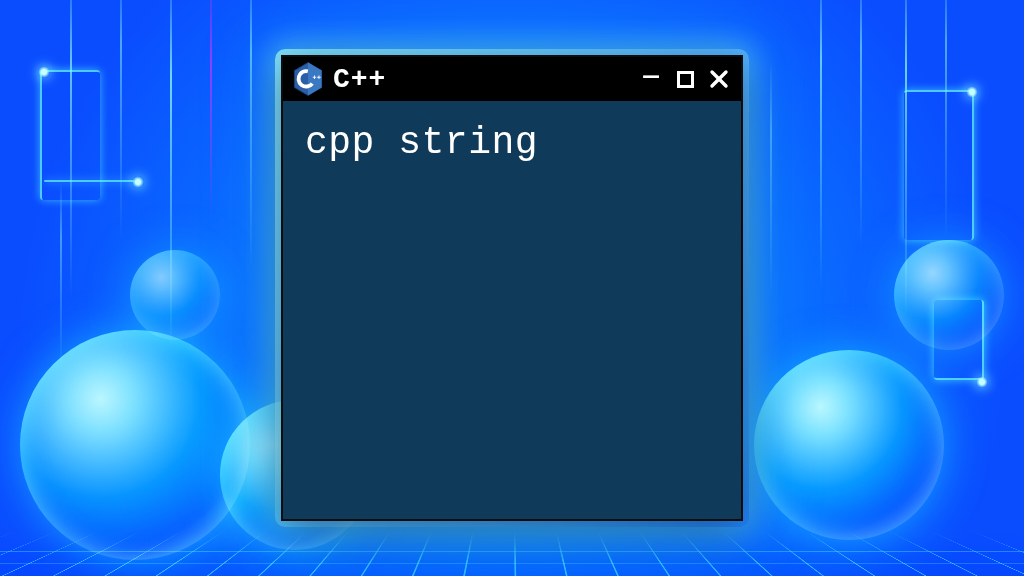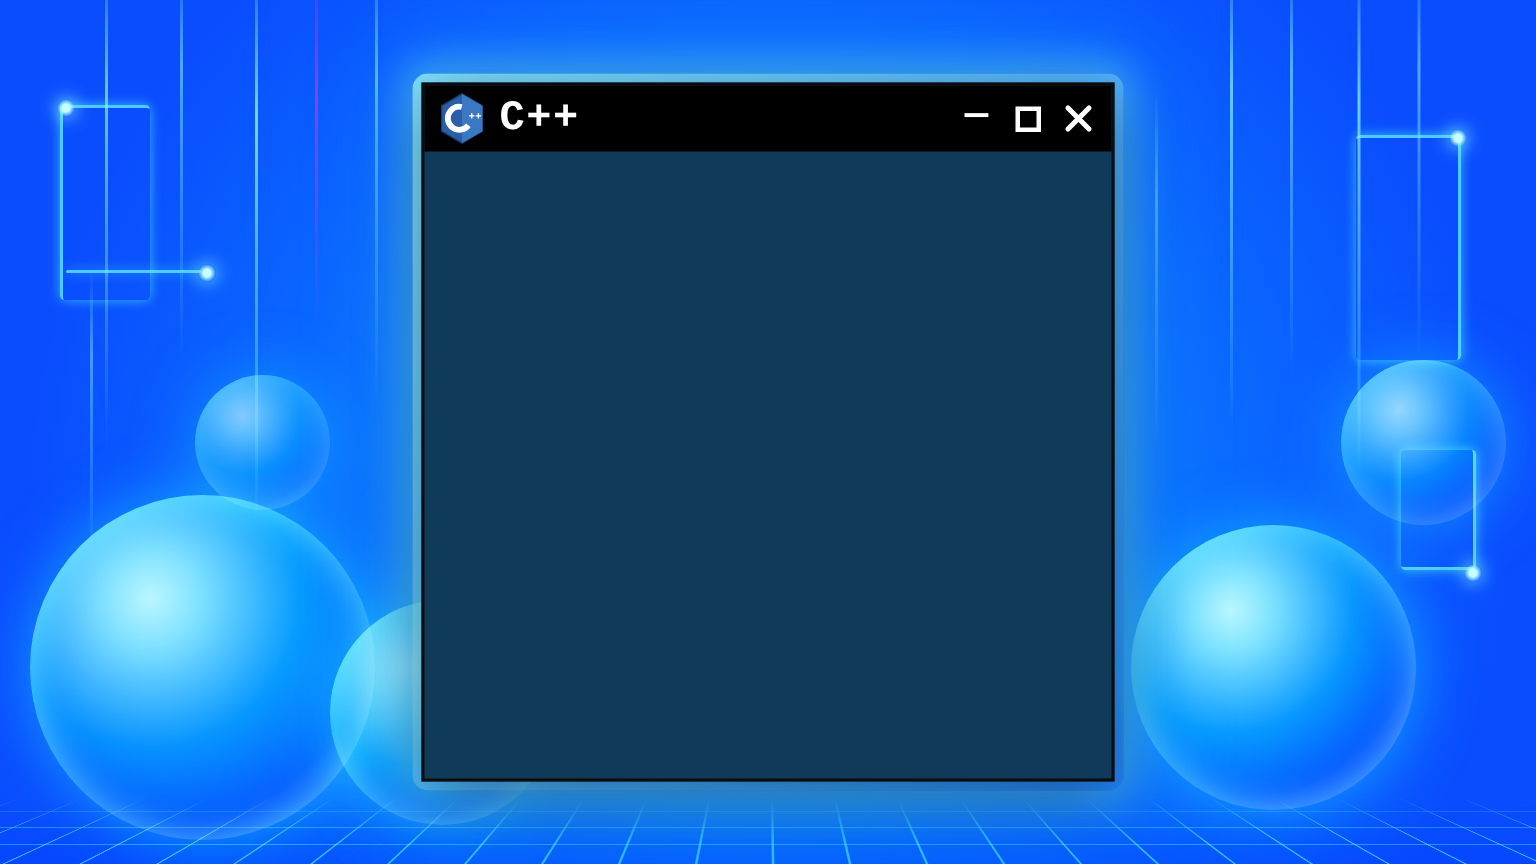--- a/index.html
+++ b/index.html
@@ -201,16 +201,19 @@
           </span>
           <span class="ctl-close" title="Close">
             <svg viewBox="0 0 20 20">
               <line x1="3" y1="3" x2="17" y2="17"></line>
               <line x1="17" y1="3" x2="3" y2="17"></line>
             </svg>
           </span>
         </div>
       </div>
 
+      <div class="content">
+        <span>cpp string</span>
+      </div>
 
     </div>
   </div>
 </div>
 
 </body></html>

